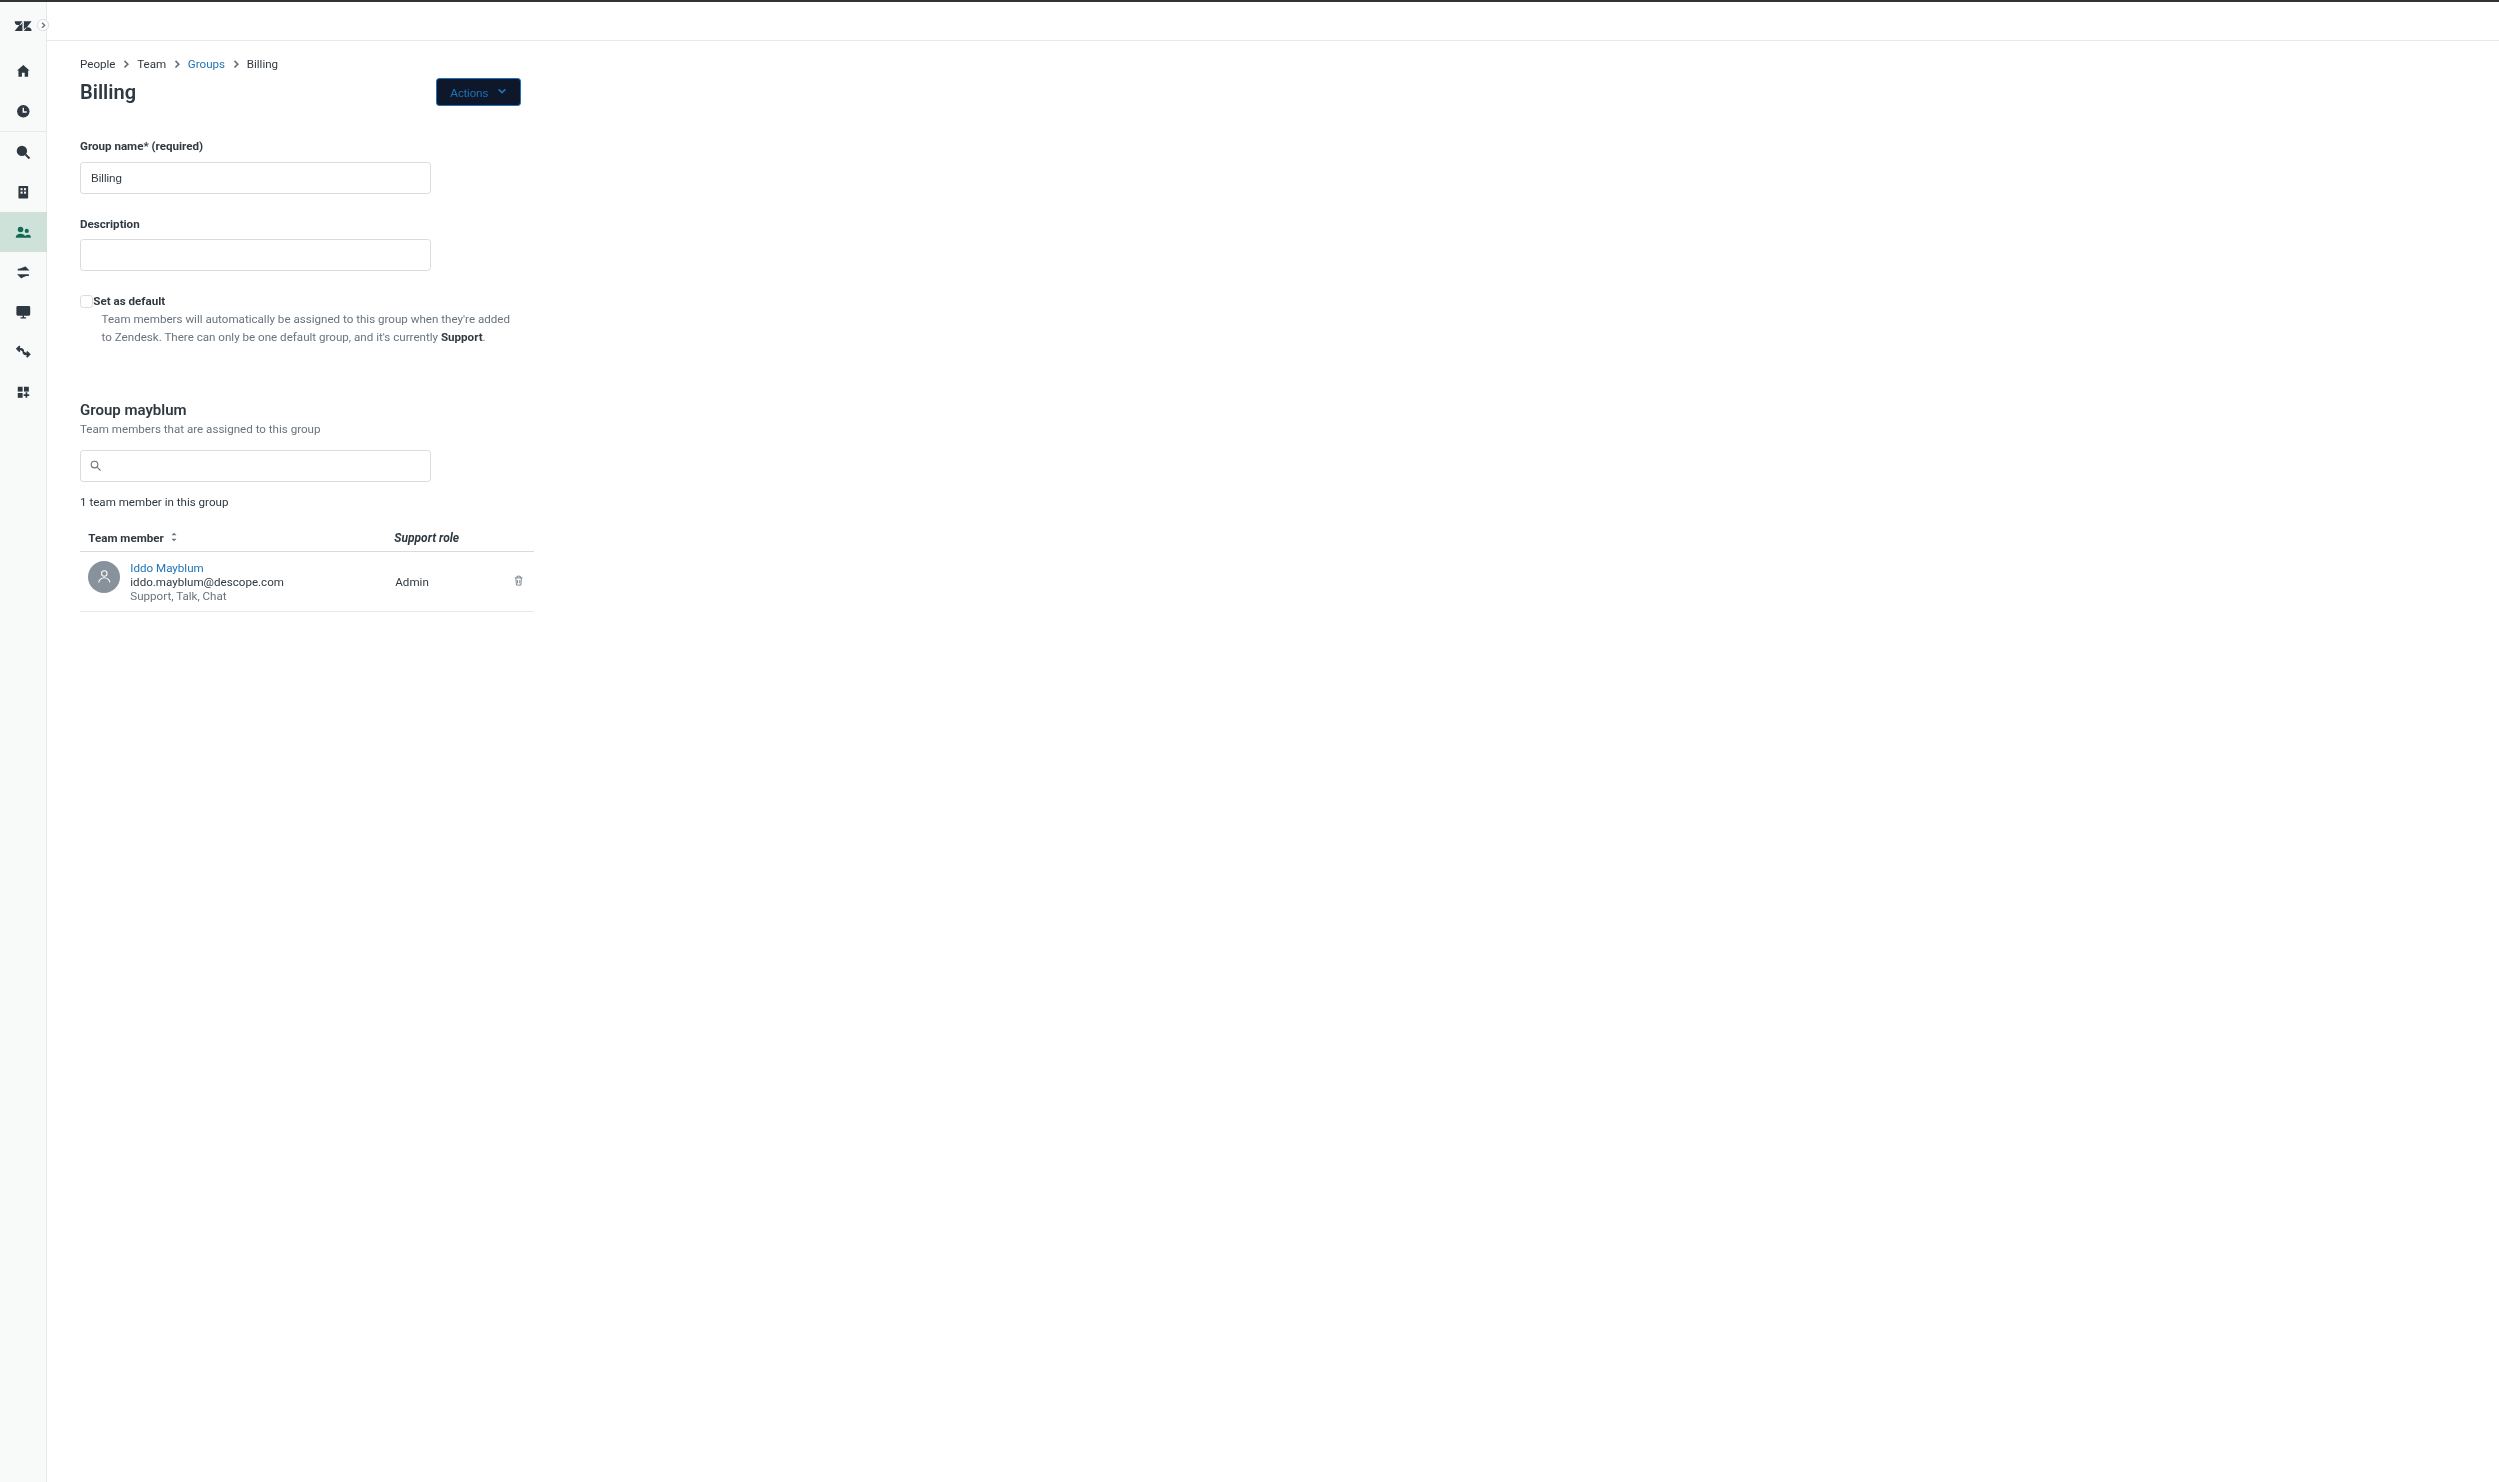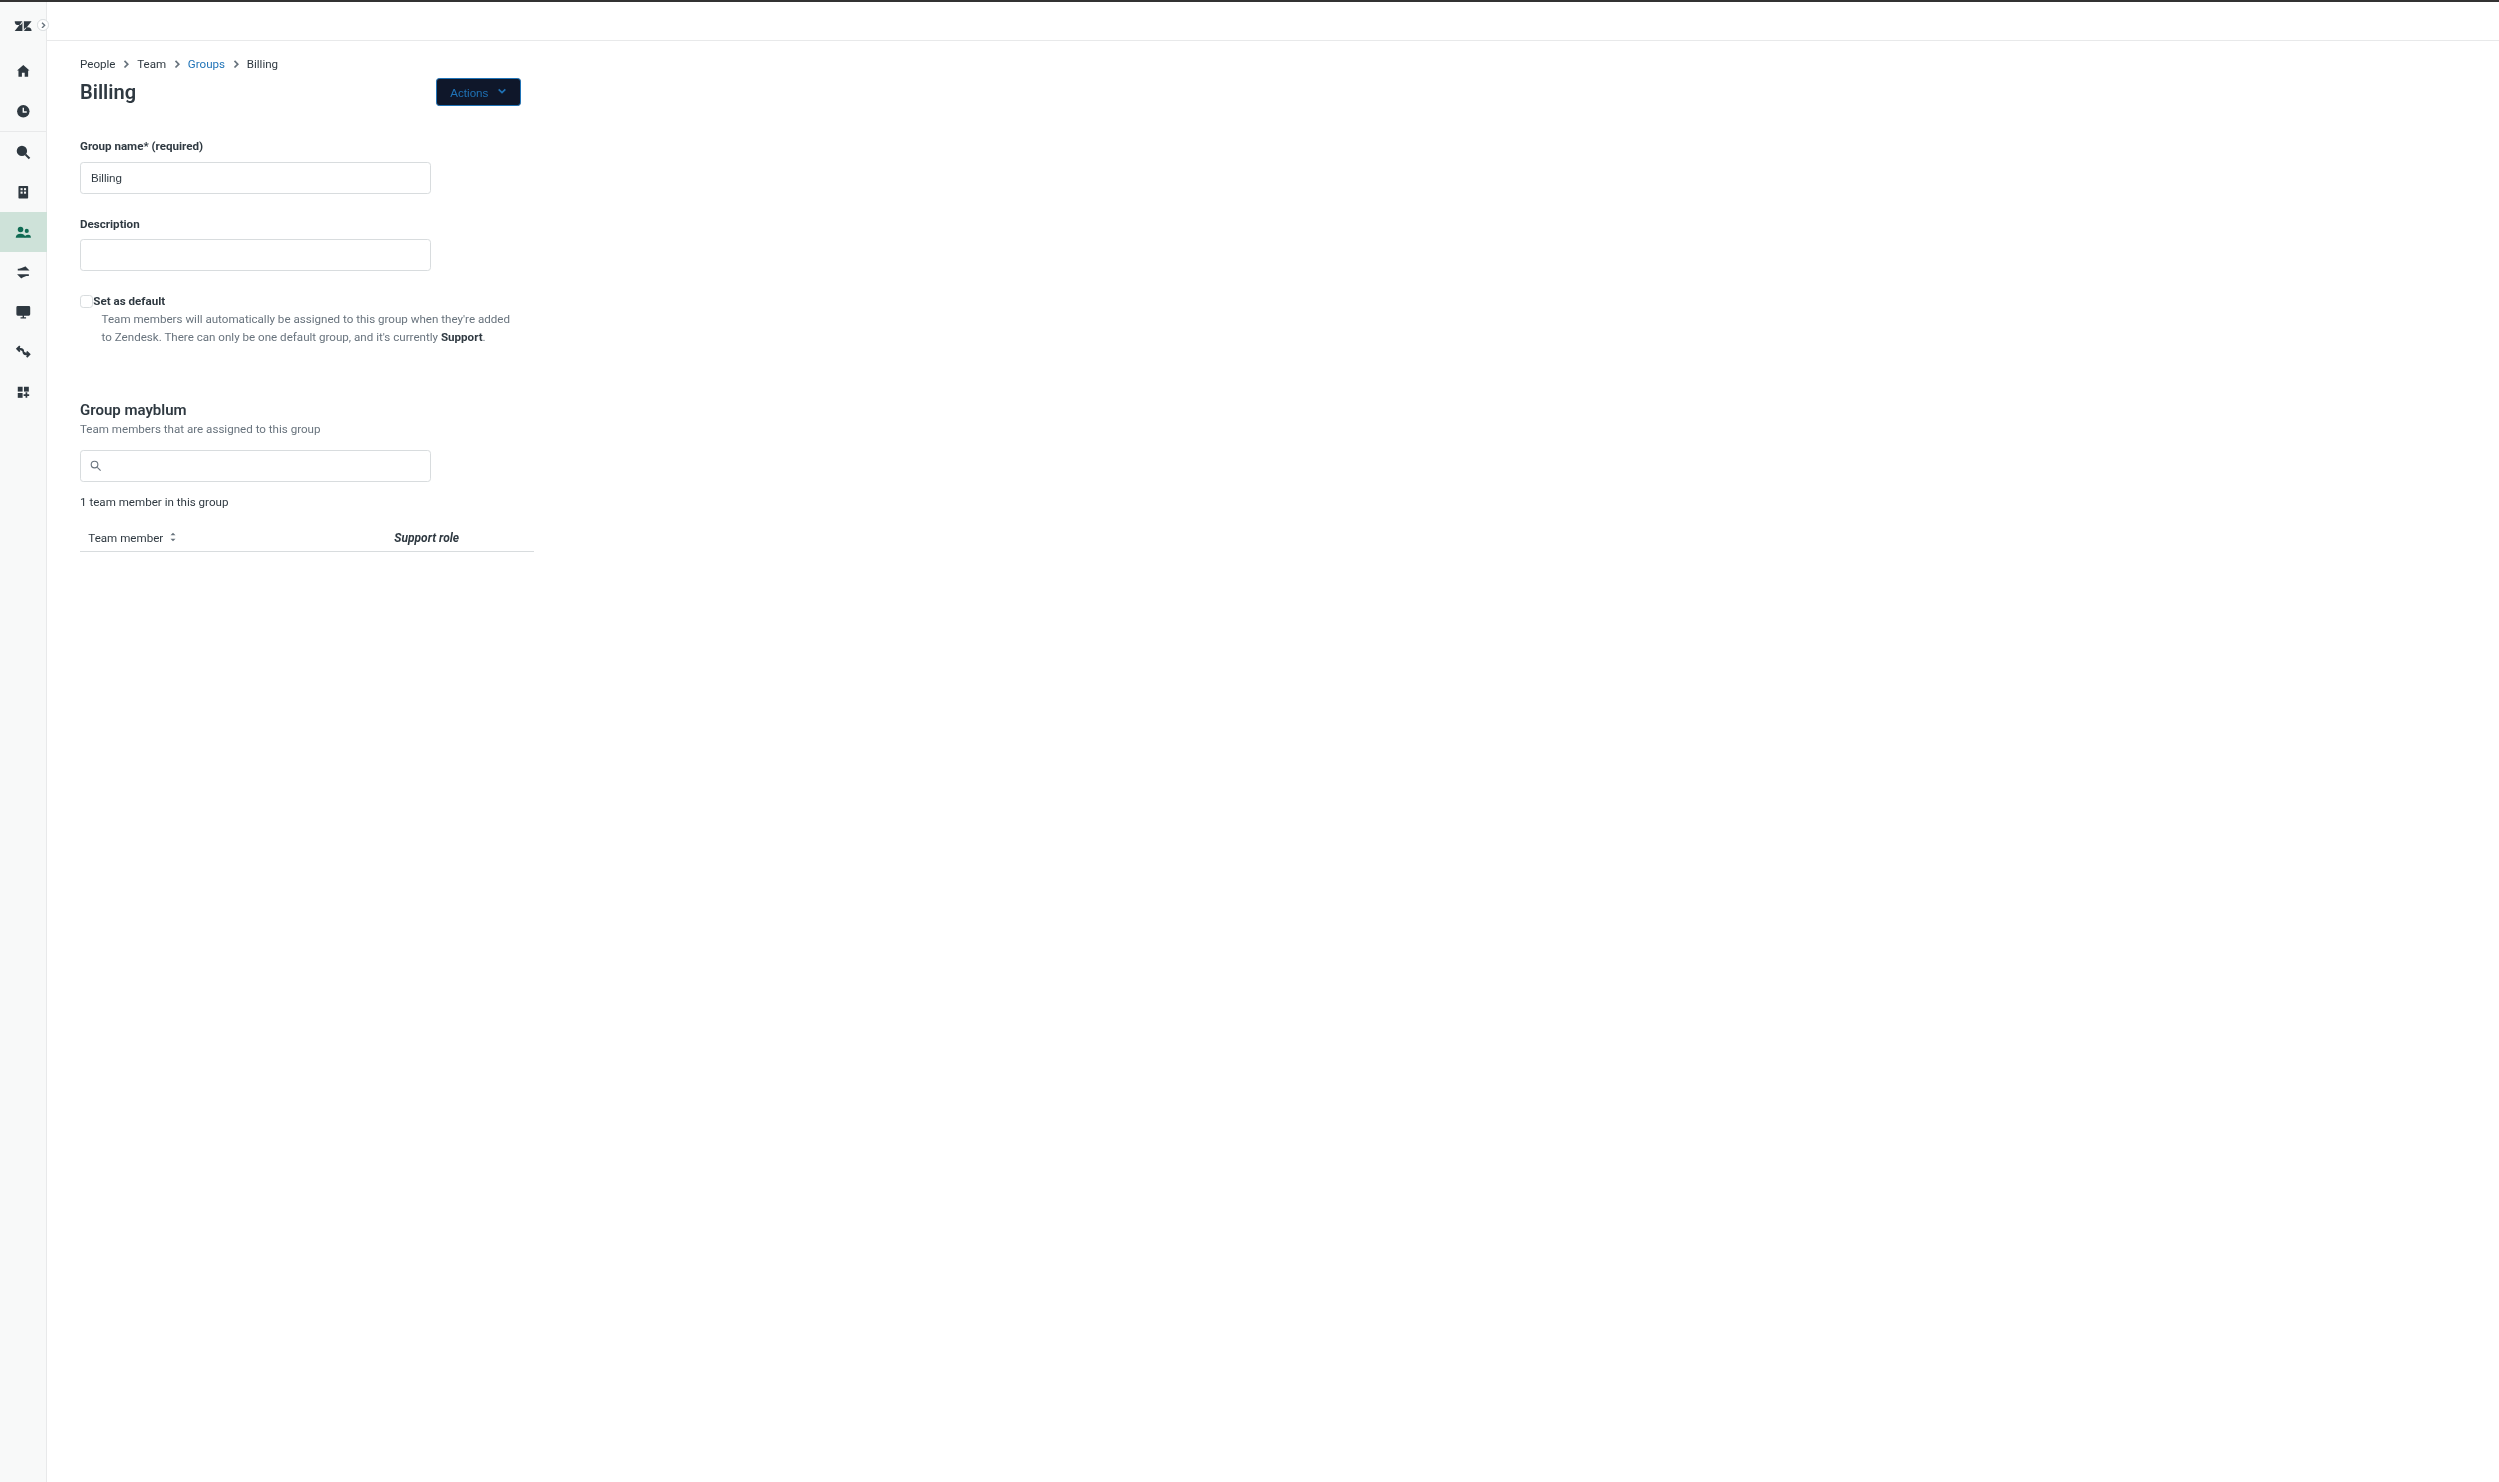--- a/index.html
+++ b/index.html
@@ -241,21 +241,21 @@
     .member-table-header {
       display: flex;
       border-bottom: 0.8px solid #d8dcde;
       padding: 6.7px 8.3px;
     }
     .col-member {
       flex: 0 0 306px;
       display:flex;
       align-items:center;
       gap:5px;
-      font-weight:400;
+      font-weight:700;
       font-size:11.6px;
     }
     .col-role {
       flex: 0 0 100px;
       font-weight:700;
       font-size:12px;
       font-style:italic;
     }
     .sort-icon svg{
       width:10px;height:10px;fill:#68737d;
@@ -447,17 +447,36 @@
             <span class="sort-icon">
               <svg viewBox="0 0 12 12">
                   <path d="M6 1l3 3H3zM6 11l-3-3h6z"></path>
                 </svg>
             </span>
           </div>
           <div class="col-role">
             <span>Support role</span>
           </div>
         </div>
+        <div class="member-row">
+          <div class="avatar">
+            <svg viewBox="0 0 24 24">
+                <circle cx="12" cy="8" r="4"></circle>
+                <path d="M4 21c0-4 4-7 8-7s8 3 8 7"></path>
+              </svg>
+          </div>
+          <div class="member-info">
+            <div class="member-name">Iddo Mayblum</div>
+            <div class="member-email">iddo.mayblum@descope.com</div>
+            <div class="member-products">Support, Talk, Chat</div>
+          </div>
+          <div class="member-role">Admin</div>
+          <div class="delete-icon">
+            <svg viewBox="0 0 24 24">
+                <path d="M5 7h14M9 7V4h6v3M7 7l1 13h8l1-13M10 11v6M14 11v6"></path>
+              </svg>
+          </div>
+        </div>
       </div>
     </div>
   </div>
 </div>
 
 
 </body></html>

